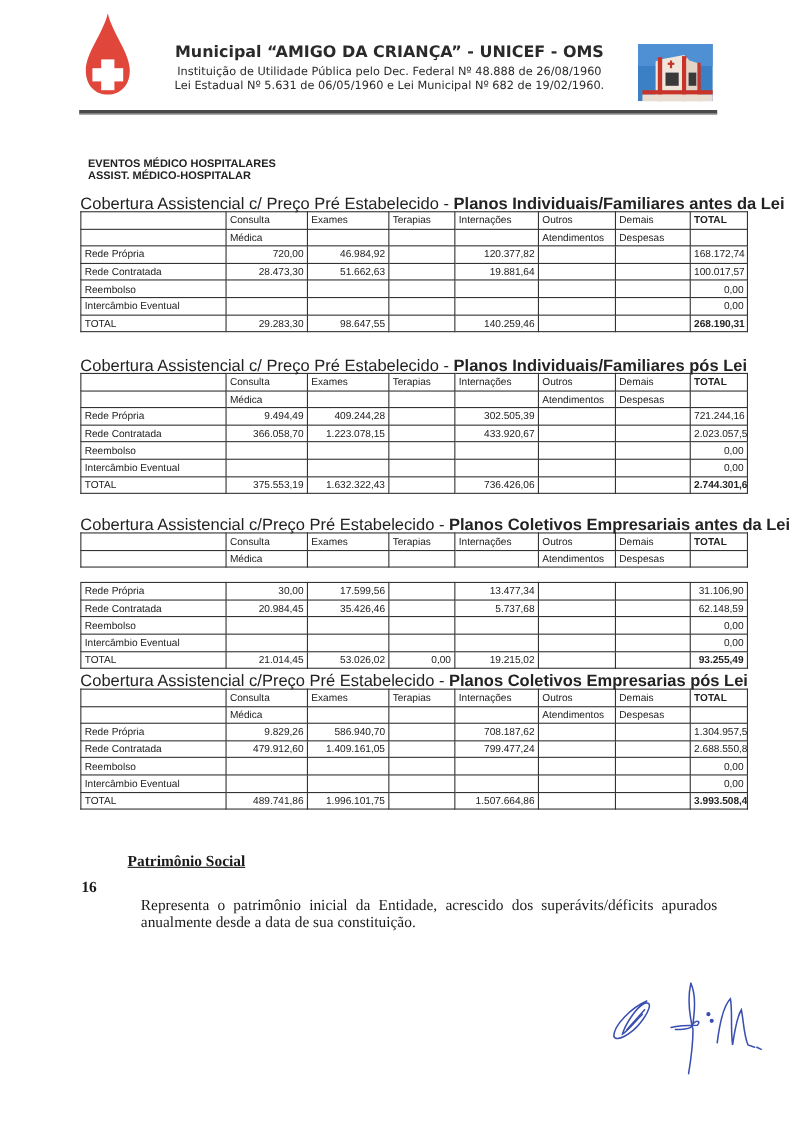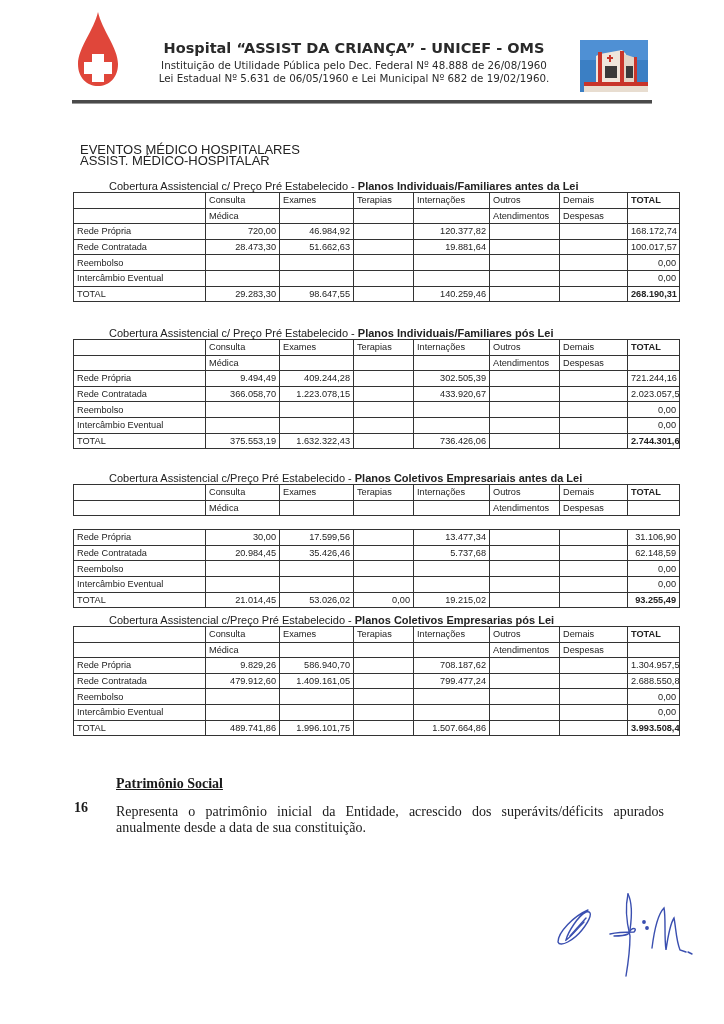--- a/index.html
+++ b/index.html
@@ -14,52 +14,52 @@
     .hdr-line { position: absolute; left: 124px; width: 460px; text-align: center; font-family: "DejaVu Sans", sans-serif; font-size: 10.3px; color: #2a2a2a; white-space: nowrap; }
     .hdr-line.l1 { top: 59px; }
     .hdr-line.l2 { top: 72px; }
     .hdr-line.l3 { top: 85px; }
     .email { color: #3a8a3a; }
     .email-icon { color: #3a8a3a; font-size: 9px; }
     .photo { position: absolute; left: 580px; top: 40px; width: 68px; height: 52px; overflow: hidden; }
     .rule { position: absolute; left: 72px; top: 100px; width: 580px; height: 4px; background: #4a4a4a; border-bottom: 1px solid #999; }
 
     
-    .section-head { position: absolute; left: 80px; top: 144px; font-weight: normal; font-size: 13px; line-height: 11px; color: #222; }
+    .section-head { position: absolute; left: 80px; top: 144px; font-weight: bold; font-size: 10px; line-height: 11px; color: #222; }
 
     
     .tbl-block { position: absolute; left: 73px; width: 606px; }
-    .tbl-caption { font-size: 11px; color: #222; white-space: nowrap; height: 12px; line-height: 12px; margin-left: 36px; }
+    .tbl-caption { font-size: 15px; color: #222; white-space: nowrap; height: 12px; line-height: 12px; }
     .tbl-caption b { font-weight: bold; }
     table.fin { border-collapse: collapse; width: 606px; table-layout: fixed; font-size: 9.2px; }
     table.fin td { border: 1px solid #333; height: 15.6px; padding: 0 3px; white-space: nowrap; overflow: hidden; color: #222; }
     table.fin td.num { text-align: right; }
     table.fin td.bold { font-weight: bold; }
     table.fin tr.gap td { border-left: none; border-right: none; height: 14px; }
     col.c0 { width: 132px; } col.c1 { width: 74px; } col.c2 { width: 74px; } col.c3 { width: 60px; }
     col.c4 { width: 76px; } col.c5 { width: 70px; } col.c6 { width: 68px; } col.c7 { width: 52px; }
 
     
     .sec16-num { position: absolute; left: 74px; top: 800px; font-family: "Liberation Serif", serif; font-weight: bold; font-size: 14px; }
     .sec16-title { position: absolute; left: 116px; top: 776px; font-family: "Liberation Serif", serif; font-weight: bold; font-size: 14px; text-decoration: underline; }
     .sec16-body { position: absolute; left: 116px; top: 804px; width: 548px; font-family: "Liberation Serif", serif; font-size: 14px; line-height: 16px; text-align: justify; color: #1a1a1a; }
-    .sec16-body p { margin: 0; }
+    .sec16-body p { margin: 12px; }
 
     .signature { position: absolute; left: 548px; top: 892px; width: 150px; height: 88px; }
   </style>
 </head>
 <body>
 
 <div class="letterhead">
   <svg class="logo" viewBox="0 0 44 78">
     <path d="M22 2 C 18 20, 2 38, 2 54 C 2 68, 11 76, 22 76 C 33 76, 42 68, 42 54 C 42 38, 26 20, 22 2 Z" fill="#e0463a"></path>
     <rect x="16" y="44" width="12" height="28" fill="#ffffff"></rect>
     <rect x="8" y="52" width="28" height="12" fill="#ffffff"></rect>
   </svg>
-  <div class="hospital-name">Hospital “ASSIST DA CRIANÇA” - UNICEF - OMS</div>
+  <div class="hospital-name">Municipal “AMIGO DA CRIANÇA” - UNICEF - OMS</div>
   <div class="hdr-line l1">Instituição de Utilidade Pública pelo Dec. Federal Nº 48.888 de 26/08/1960</div>
   <div class="hdr-line l2">Lei Estadual Nº 5.631 de 06/05/1960 e Lei Municipal Nº 682 de 19/02/1960.</div>
   <svg class="photo" viewBox="0 0 68 52">
     <rect width="68" height="52" fill="#3b7fc4"></rect>
     <rect x="0" y="0" width="68" height="20" fill="#4f90d4"></rect>
     <polygon points="20,14 42,10 46,14 46,52 16,52 16,16" fill="#efe6dc"></polygon>
     <rect x="18" y="12" width="4" height="40" fill="#c8342a"></rect>
     <rect x="40" y="11" width="4" height="41" fill="#c8342a"></rect>
     <polygon points="44,14 56,18 56,52 44,52" fill="#e3d4c6"></polygon>
     <rect x="54" y="17" width="3" height="35" fill="#c8342a"></rect>

